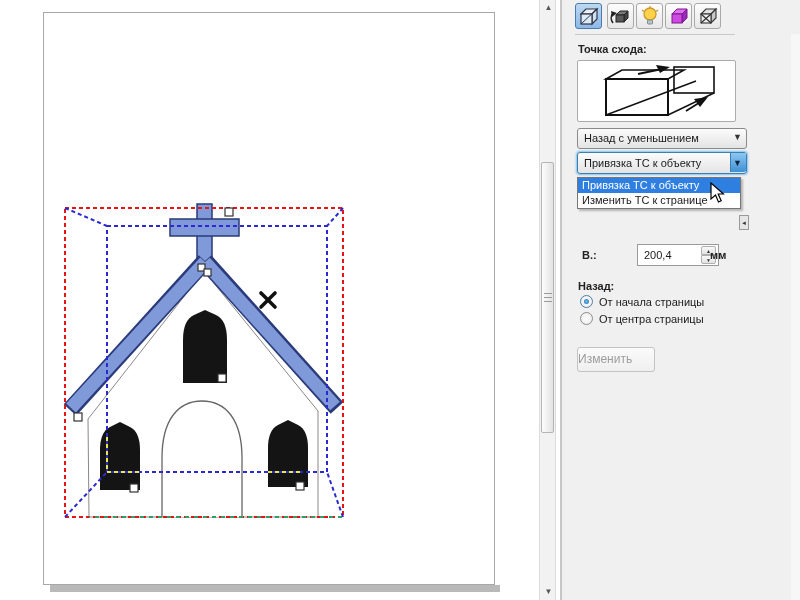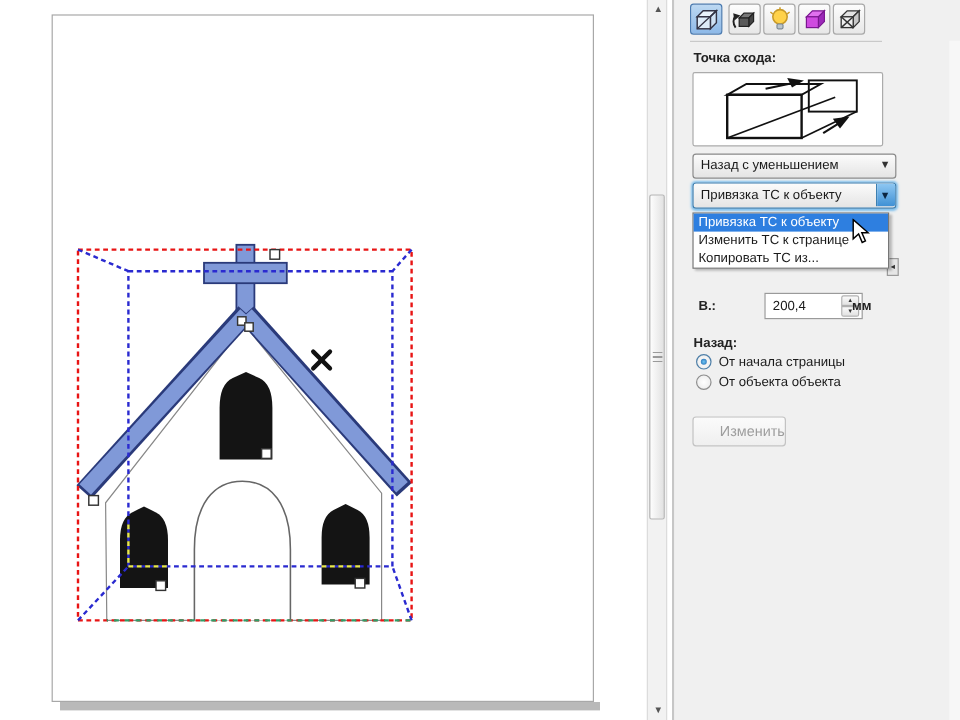--- a/index.html
+++ b/index.html
@@ -73,21 +73,21 @@
   .spin-dn { top:9px; border-radius:0 0 2px 2px; }
 
   .radio-row { position:absolute; left:18px; height:14px; cursor:pointer; }
   .radio-dot { position:absolute; left:0; top:0; width:13px; height:13px; border-radius:50%;
                border:1px solid #8d8d8d; background:radial-gradient(#fff,#e8e8e8); }
   .radio-dot.on { border-color:#4e7fa8; }
   .radio-dot.on::after { content:""; position:absolute; left:3px; top:3px; width:5px; height:5px;
                border-radius:50%; background:radial-gradient(#6ec6f5,#1b60a8); }
   .radio-row .radio-label { position:absolute; left:19px; top:1px; white-space:nowrap; }
 
-  .action-btn { position:absolute; top:347px; height:25px; border-radius:3px; text-align:right;
+  .action-btn { position:absolute; top:347px; height:25px; border-radius:3px; text-align:left;
                 line-height:23px; font-size:12px; cursor:pointer; }
   #btn-edit { left:15px; width:78px; border:1px solid #c3c3c3; color:#9d9d9d;
               background:linear-gradient(#fbfbfb,#efefef); cursor:default; }
   #btn-apply { left:95px; width:78px; border:1px solid #707070; color:#111;
                background:linear-gradient(#f6f6f6,#dcdcdc); box-shadow:inset 0 0 0 1px #fff; }
 </style>
 </head>
 <body>
 
 <div id="canvas">
@@ -234,21 +234,20 @@
     <span class="dd-text" style="top:4px">Привязка ТС к объекту</span>
     <span class="dd-arrow-box"></span>
     <span class="dd-arrow" style="top:5px">▼</span>
   </div>
 
   <div id="spin-fragment">◄</div>
 
   <div id="vp-list">
     <div class="vp-item selected">Привязка ТС к объекту</div>
     <div class="vp-item">Изменить ТС к странице</div>
-    <div class="vp-item">Копировать ТС из...</div>
   </div>
 
   <svg id="cursor" width="15" height="22" viewBox="0 0 15 22">
     <path d="M1,1 L1,17 L5.5,13 L8.5,20 L11.2,18.7 L8.2,12 L13.5,12 Z" fill="#fff" stroke="#000" stroke-width="1.2"></path>
   </svg>
 
   <div class="docker-label" style="left:20px; top:249px">В.:</div>
   <div id="v-field">
     <span id="v-value">200,4</span>
     <span id="v-spin">
@@ -258,17 +257,17 @@
   </div>
   <div class="docker-label" style="left:148px; top:249px">мм</div>
 
   <div class="docker-label" style="left:16px; top:280px">Назад:</div>
   <div class="radio-row" style="top:295px">
     <span class="radio-dot on"></span>
     <span class="radio-label">От начала страницы</span>
   </div>
   <div class="radio-row" style="top:312px">
     <span class="radio-dot"></span>
-    <span class="radio-label">От объекта объекта</span>
+    <span class="radio-label">От центра страницы</span>
   </div>
 
   <div class="action-btn" id="btn-edit">Изменить</div>
 </div>
 
 </body></html>

